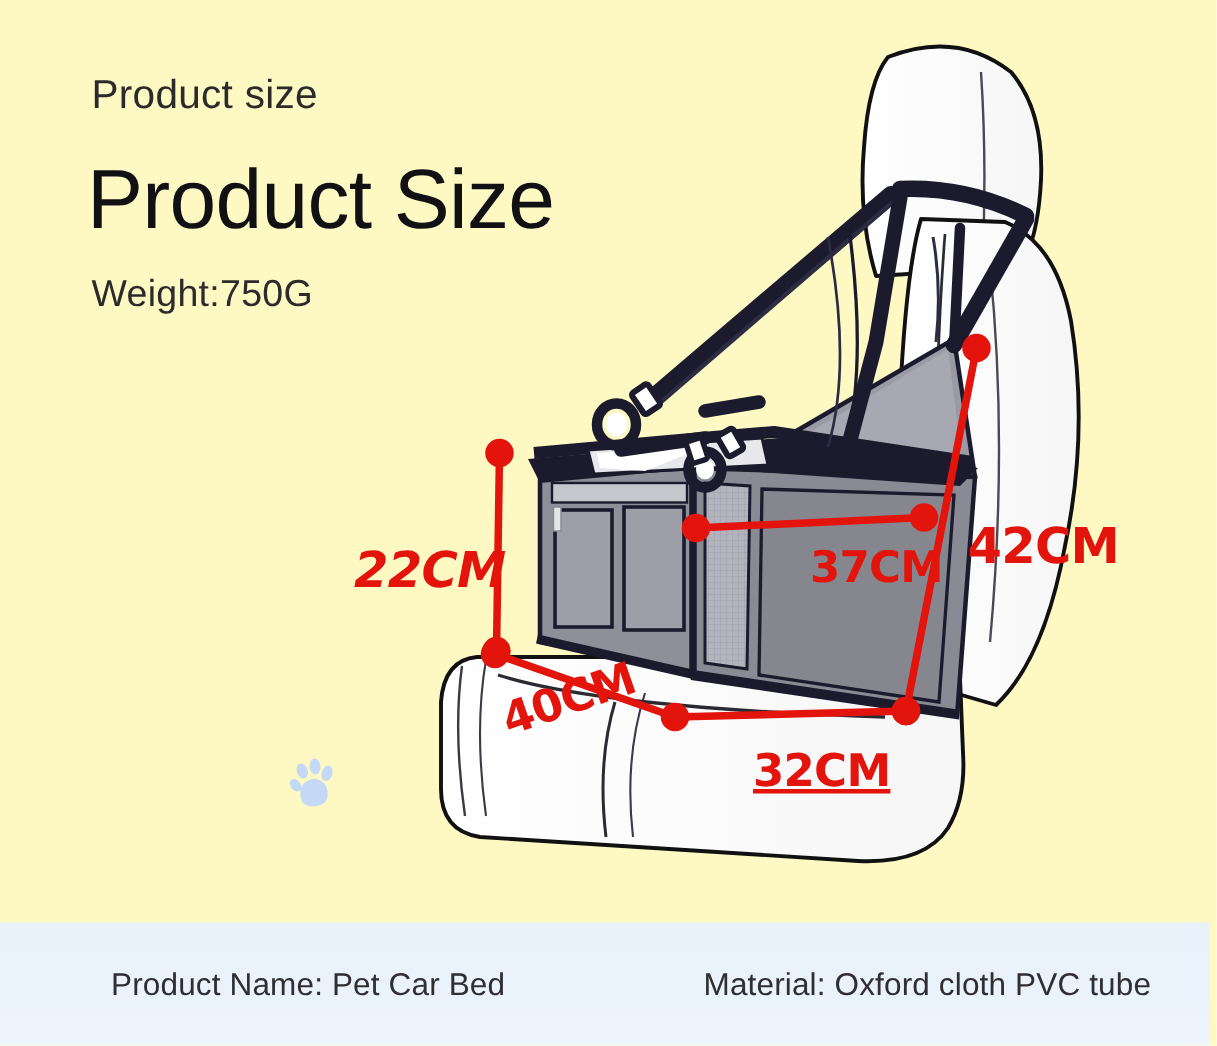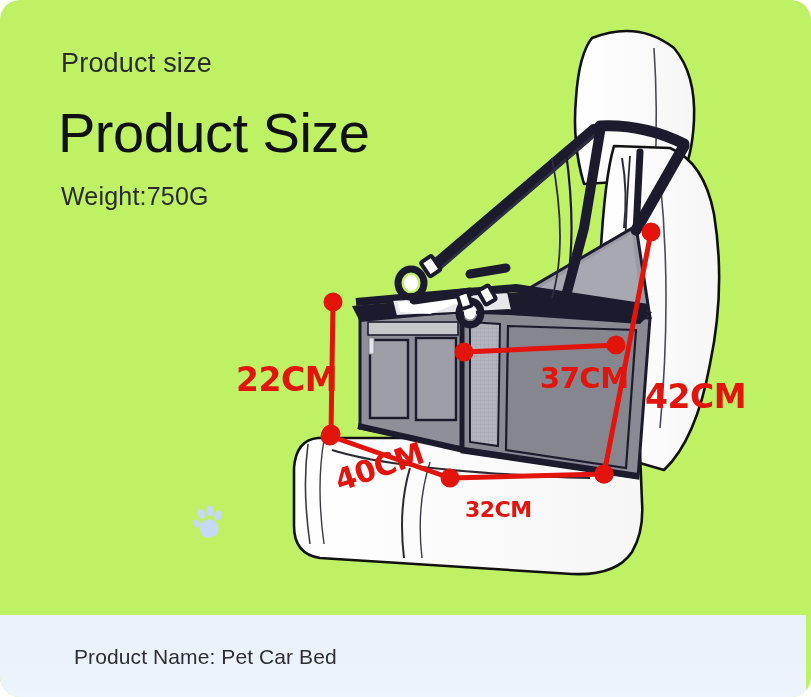--- a/index.html
+++ b/index.html
@@ -3,21 +3,21 @@
 <meta charset="utf-8">
 <style>
   html,body{margin:0;padding:0;}
   body{
     width:811px;height:697px;
     background:#ffffff;
     font-family:"Liberation Sans", sans-serif;
     overflow:hidden;
     position:relative;
   }
-  #stage{position:absolute;left:0;top:0;width:811px;height:697px;background:#bef264;overflow:hidden;border-radius:20px;}
+  #stage{position:absolute;left:0;top:0;width:811px;height:697px;background:#fef9c3;overflow:hidden;}
 
   
   .hdr-small{
     position:absolute;left:61px;top:48px;
     font-size:27px;color:#2b2b2b;letter-spacing:.2px;
     white-space:nowrap;
   }
   .hdr-big{
     position:absolute;left:58px;top:100px;
     font-size:56px;color:#111114;font-weight:400;letter-spacing:-.5px;
@@ -31,25 +31,25 @@
 
   
   .dim{
     position:absolute;
     color:#e2140c;
     font-weight:700;
     font-family:"DejaVu Sans", sans-serif;
     white-space:nowrap;
     letter-spacing:-.5px;
   }
-  #dim-22{left:236px;top:360px;font-size:33px;}
+  #dim-22{left:236px;top:360px;font-size:33px;font-style:italic;}
   #dim-37{left:497px;top:361px;font-size:29px;margin-left:43px;}
-  #dim-42{left:645px;top:344px;font-size:33px;margin-top:33px;}
+  #dim-42{left:645px;top:344px;font-size:33px;}
   #dim-40{left:336px;top:464px;font-size:30px;transform:rotate(-19deg);transform-origin:0 50%;}
-  #dim-32{left:465px;top:497px;font-size:22px;}
+  #dim-32{left:502px;top:497px;font-size:30px;text-decoration:underline;}
 
   
   .paw{position:absolute;}
   #paw-main{left:192px;top:505px;}
 
   
   #footer{
     position:absolute;left:0;top:615px;width:790px;height:86px;
     background:linear-gradient(180deg,#e9f1fa 0%,#eaf2fb 55%,#eef5fc 100%);
     overflow:hidden;
@@ -198,15 +198,16 @@
       <ellipse cx="18" cy="6" rx="3.6" ry="5.4" transform="rotate(-4 18 6)"></ellipse>
       <ellipse cx="26" cy="10.5" rx="3.6" ry="5.2" transform="rotate(16 26 10.5)"></ellipse>
       <ellipse cx="5" cy="18.5" rx="3.3" ry="4.6" transform="rotate(-38 5 18.5)"></ellipse>
       <path d="M17.5 14 q8.5 1.5 9 9.5 q0.4 8 -8.5 9 q-9 1 -9.8 -7.5 q-0.6 -9 9.3 -11 Z"></path>
     </g>
   </svg>
 
   <div id="footer">
 
     <div class="footer-txt" id="foot-name">Product Name: Pet Car Bed</div>
+    <div class="footer-txt" id="foot-mat">Material: Oxford cloth PVC tube</div>
   </div>
 
 </div>
 
 </body></html>

